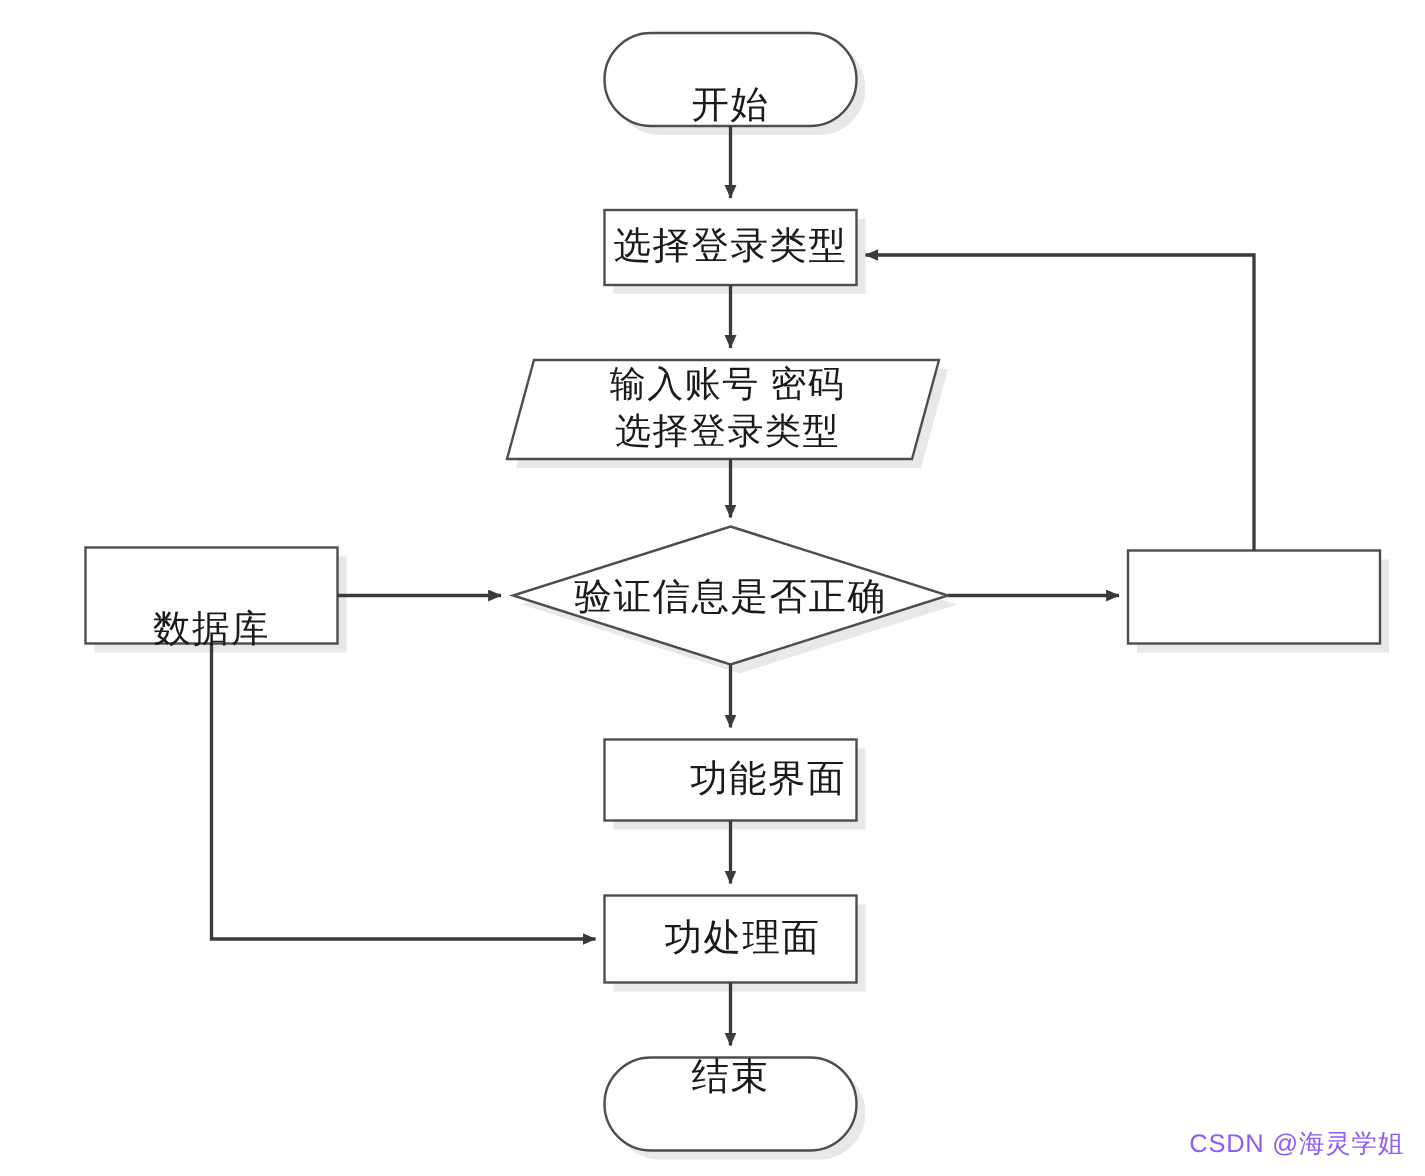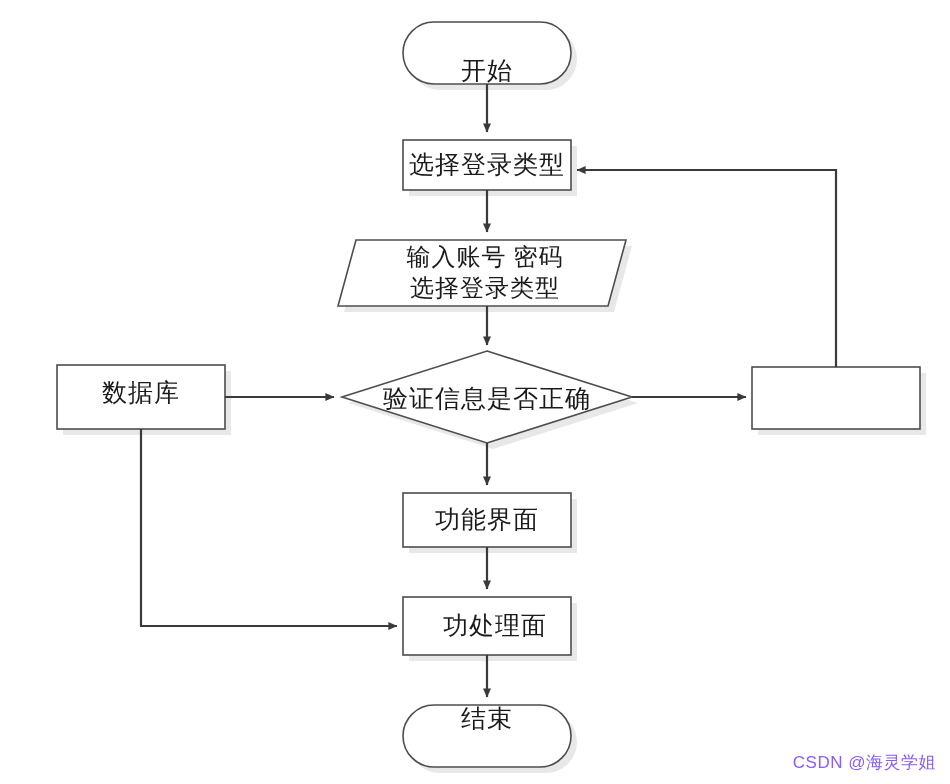--- a/index.html
+++ b/index.html
@@ -106,26 +106,26 @@
 
   <div class="node-label two-line" style="left:350px; top:240px; width:270px; height:66px;">
     <span>输入账号 密码</span>
     <span>选择登录类型</span>
   </div>
 
   <div class="node-label" style="left:342px; top:353px; width:290px; height:92px;">
     <span>验证信息是否正确</span>
   </div>
 
-  <div class="node-label" style="left:57px; top:353px; width:168px; height:80px;text-align:center;">
+  <div class="node-label" style="left:57px; top:380px; width:168px; height:80px;text-align:center;">
     <span>数据库</span>
   </div>
 
 
-  <div class="node-label" style="left:403px; top:493px; width:168px; height:54px;">
+  <div class="node-label" style="left:403px; top:493px; width:168px; height:54px;padding-left:25px;">
     <span>功能界面</span>
   </div>
 
   <div class="node-label" style="left:403px; top:597px; width:184px; height:58px;align-items:center;">
     <span>功处理面</span>
   </div>
 
   <div class="node-label" style="left:403px; top:688px; width:168px; height:62px;">
     <span>结束</span>
   </div>

